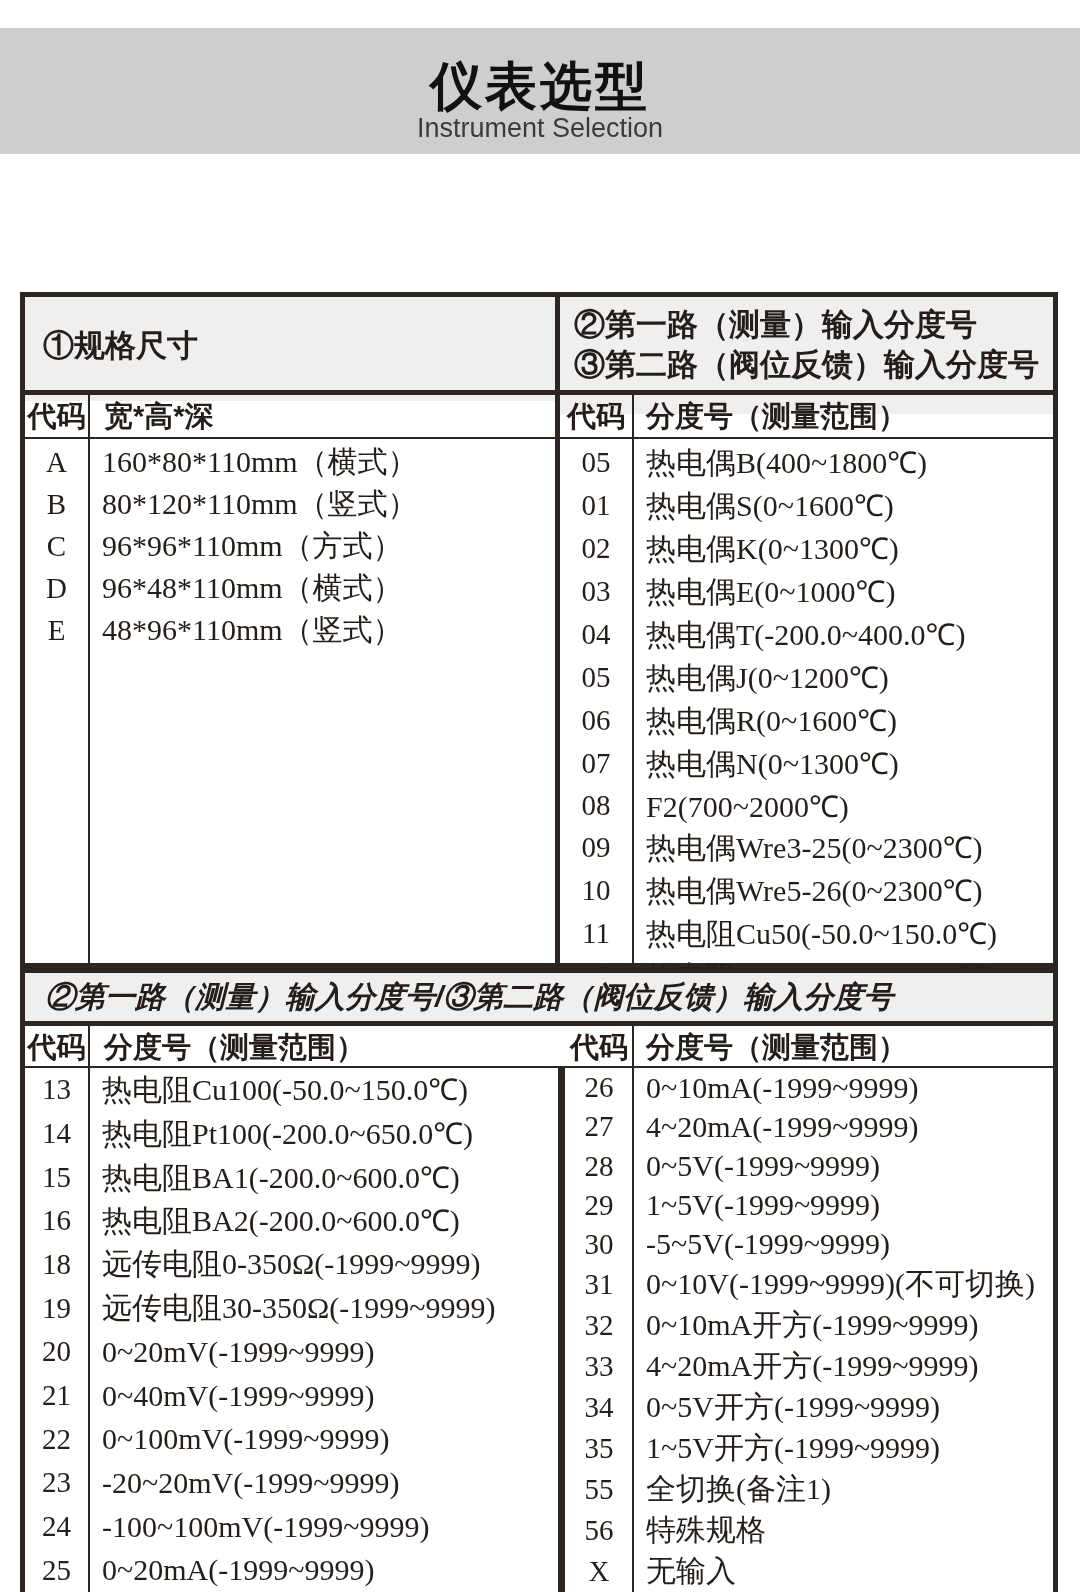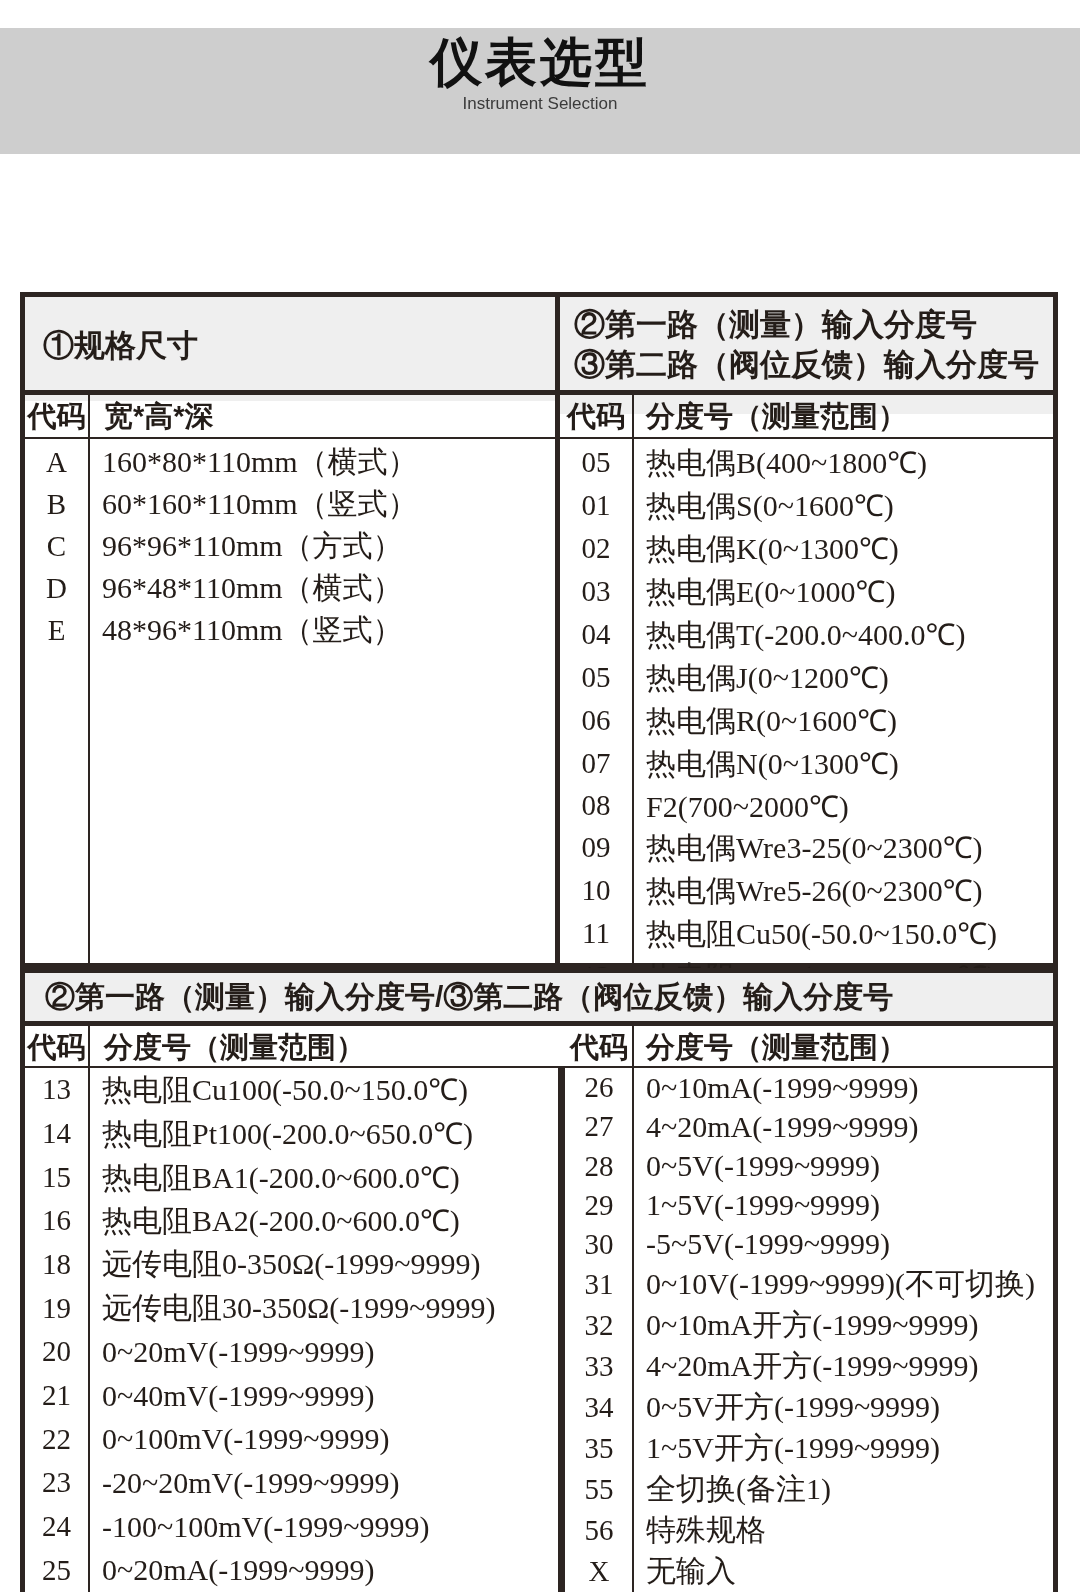--- a/index.html
+++ b/index.html
@@ -2,22 +2,22 @@
 <html><head>
 <meta charset="utf-8">
 <style>
   html,body{margin:0;padding:0;background:#ffffff;}
   body{width:1080px;height:1592px;position:relative;overflow:hidden;
        font-family:"Liberation Serif", serif;color:#241d19;}
 
   
   .banner{position:absolute;left:0;top:28px;width:1080px;height:126px;background:#cecece;text-align:center;}
   .banner-title{font-family:"Liberation Sans", sans-serif;font-weight:900;font-size:52px;
-                letter-spacing:3px;color:#111;margin-top:4px;line-height:60px;}
-  .banner-sub{font-family:"Liberation Sans", sans-serif;font-size:17px;color:#3b3b3b;line-height:24px;}
+                letter-spacing:3px;color:#111;margin-top:28px;line-height:60px;}
+  .banner-sub{font-family:"Liberation Sans", sans-serif;font-size:27px;color:#3b3b3b;line-height:24px;}
 
   
   .model{position:absolute;left:0;top:160px;width:1080px;height:125px;}
   .model-prefix{position:absolute;left:38px;top:203px;height:36px;line-height:36px;
                 font-family:"Liberation Sans", sans-serif;font-weight:600;font-size:31px;
                 letter-spacing:1px;color:#241d19;}
   .mbox{position:absolute;top:203px;width:38px;height:36px;border:2px solid #3a332f;box-sizing:border-box;background:#fff;}
   .mdash{position:absolute;top:218px;width:21px;height:7px;background:#2d2522;}
   .mslash{position:absolute;top:200px;width:6px;height:44px;background:#2d2522;transform:skewX(-22deg);}
   .mparen{position:absolute;top:196px;font-size:44px;line-height:48px;font-weight:400;color:#3a332f;
@@ -46,21 +46,21 @@
   .t1-hdr-r .hdr-line{position:absolute;left:14px;}
   .t1l-rows{left:0;top:144px;width:530px;}
   .t1l-rows .row{height:42px;}
   .t1r-rows{left:535px;top:144px;right:0;bottom:0;}
   .t1r-rows .row{flex:1;}
   .t1r-rows .code{flex:0 0 72px;}
 
   
   .band{position:absolute;left:20px;top:968px;width:1038px;height:58px;box-sizing:border-box;
         background:#efefef;border-top:5px solid #2d2522;border-bottom:5px solid #2d2522;
-        border-left:5px solid #2d2522;border-right:5px solid #2d2522;}
+        border-left:5px solid #2d2522;border-right:5px solid #2d2522;font-style:italic;}
   .band span{display:block;padding-left:20px;line-height:47px;
         font-family:"Liberation Sans", sans-serif;font-weight:bold;font-size:30px;color:#241d19;white-space:nowrap;}
 
   
   .tbl2{top:1026px;height:566px;border-top:none;border-bottom:none;}
   .t2l-rows{left:0;top:42px;width:533px;bottom:0;}
   .t2r-rows{left:541px;top:42px;right:0;bottom:0;border-radius:12px;}
   .t2l-rows .row,.t2r-rows .row{flex:1;}
   .t2r-rows .code{flex:0 0 66px;}
 </style>
@@ -133,21 +133,21 @@
 
   <div class="rows t1l-rows">
 
       <div class="row">
         <span class="code">A</span>
         <span class="desc">160*80*110mm（横式）</span>
       </div>
 
       <div class="row">
         <span class="code">B</span>
-        <span class="desc">60*160*110mm（竖式）</span>
+        <span class="desc">80*120*110mm（竖式）</span>
       </div>
 
       <div class="row">
         <span class="code">C</span>
         <span class="desc">96*96*110mm（方式）</span>
       </div>
 
       <div class="row">
         <span class="code">D</span>
         <span class="desc">96*48*110mm（横式）</span>

